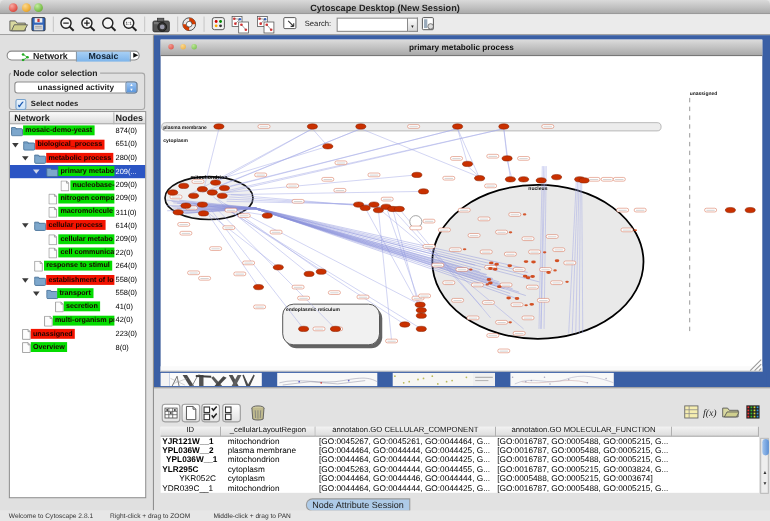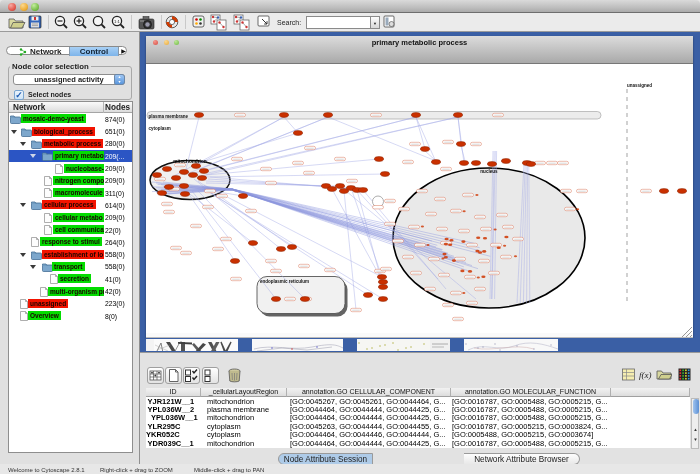--- a/index.html
+++ b/index.html
@@ -33,39 +33,40 @@
 #treehead .sep { position:absolute; left:94px; top:0; width:1px; height:11px; background:#b5b5b5; }
 .trow { left:0; height:12.3px; width:123px; }
 .trow .lbl { position:absolute; top:1px; font-size:6.5px; font-weight:bold; color:#1a0500; padding:1px 2px; white-space:nowrap; overflow:hidden; display:inline-block; }
 .trow .cnt { position:absolute; left:96px; top:2.5px; font-size:6.8px; color:#000; }
 .grn { background:#04dc00; }
 .red { background:#f31300; }
 .arr { position:absolute; top:4px; width:0; height:0; border-left:3px solid transparent; border-right:3px solid transparent; border-top:4.5px solid #3a3a3a; }
 #statusbar { left:0; top:464px; width:700px; height:10px; background:#e7e7e7; font-size:6px; color:#333; }
 #mdi { left:140px; top:32px; width:560px; height:320px; background:#3a5fa5; overflow:hidden; }
 #netwin { left:6px; top:4px; width:547px; height:302px; background:#fff; box-shadow:0 1px 2px rgba(0,0,0,.4); }
-#netwintitle { left:0; top:0; width:547px; height:28px; background:linear-gradient(#dcdcdc,#a9a9a9); border-bottom:1px solid #777; }
+#netwintitle { left:0; top:0; width:547px; height:15px; background:linear-gradient(#dcdcdc,#a9a9a9); border-bottom:1px solid #777; }
 #netwintitle .t { width:100%; text-align:center; font-size:7.5px; font-weight:bold; color:#111; top:2px; }
 #netwintitle .tl { width:5px; height:5px; border-radius:50%; top:4px; }
 #dpanel { left:140px; top:352px; width:560px; height:112px; background:#e2e2e2; border-top:1px solid #999; }
 #dphead { left:0; top:0; width:560px; height:14px; background:linear-gradient(#f0f0f0,#cacaca); border-bottom:1px solid #a2a2a2; }
 #dphead span { position:absolute; left:4px; top:2px; font-size:9px; font-weight:bold; color:#222; }
 .dbtn { top:14px; width:17px; height:17px; background:linear-gradient(#ffffff,#e3e3e3); border:1px solid #9f9f9f; border-radius:3px; }
 #dtable { left:6px; top:35px; width:544px; height:60px; background:#fff; }
 .dhcell { top:0; height:9px; background:linear-gradient(#f2f2f2,#dddddd); border-right:1px solid #b0b0b0; border-bottom:1px solid #a0a0a0; font-size:7px; color:#111; text-align:center; line-height:7.5px; white-space:nowrap; overflow:hidden;}
 .drow { font-size:7.5px; color:#000; height:8.4px; line-height:8.4px; white-space:nowrap; }
 #dscroll { left:551px; top:44.5px; width:8px; height:51px; background:#eee; border:1px solid #bbb; }
 .dtabs { top:100px; height:12px; border:1px solid #9a9a9a; background:linear-gradient(#fdfdfd,#e8e8e8); font-size:8.2px; color:#222; text-align:center; line-height:11px; }
 </style>
 </head>
 <body>
 <div class="abs" id="apptitle">
   <div class="abs tl" style="left:8px; background:radial-gradient(circle at 35% 30%,#f8a9a2,#e3594f 60%,#b33a31);"></div>
   <div class="abs tl" style="left:19.5px; background:radial-gradient(circle at 35% 30%,#fbd88f,#eeae37 60%,#c08a26);"></div>
   <div class="abs tl" style="left:31px; background:radial-gradient(circle at 35% 30%,#c4eda0,#7cc04c 60%,#5a9634);"></div>
+  <div class="abs t">Cytoscape Desktop (New Session)</div>
 </div>
 <div class="abs" id="toolbar">
   <svg class="abs" style="left:0;top:0" width="700" height="18">
       <g transform="translate(9,3)">
         <path d="M0 12 L0 3 L5 3 L6.5 5 L14 5 L14 12 Z" fill="#d8d8a0" stroke="#555" stroke-width="0.8"></path>
         <path d="M1.5 12 L4 6.5 L16 6.5 L13 12 Z" fill="#cfcf8e" stroke="#555" stroke-width="0.8"></path>
       </g>
       <g transform="translate(29,3)">
         <rect x="0" y="0" width="12" height="12" rx="1" fill="#3366bb" stroke="#222" stroke-width="0.7"></rect>
         <rect x="2.5" y="0.5" width="7" height="4" fill="#eee"></rect>
@@ -158,21 +159,21 @@
 </div>
 <div class="abs" id="cpanel">
   <div class="abs" id="cptabs">
       <svg class="abs" style="left:12px;top:0.5px" width="8" height="8" viewBox="0 0 8 8">
         <circle cx="2" cy="1.5" r="1.2" fill="#2a2"></circle>
         <circle cx="2" cy="6.5" r="1.2" fill="#2a2"></circle>
         <circle cx="6" cy="4" r="1.2" fill="#2a2"></circle>
         <path d="M2 1.5 L6 4 L2 6.5" stroke="#2a2" stroke-width="0.7" fill="none"></path>
       </svg>
       <span class="abs" style="left:23px;top:0px;font-size:8px;font-weight:bold;color:#222">Network</span>
-      <div class="abs" style="left:62px;top:0;width:49px;height:9px;background:linear-gradient(#a8d0f5,#7db4ea);border-left:1px solid #8899aa;text-align:center;font-size:8px;font-weight:bold;color:#123;line-height:9px;">Control</div>
+      <div class="abs" style="left:62px;top:0;width:49px;height:9px;background:linear-gradient(#a8d0f5,#7db4ea);border-left:1px solid #8899aa;text-align:center;font-size:8px;font-weight:bold;color:#123;line-height:9px;">Mosaic</div>
       <div class="abs" style="left:111px;top:0;width:10px;height:9px;border-left:1px solid #8899aa;font-size:6px;text-align:center;line-height:9px;color:#111">▶</div>
     </div>
   <div class="abs" id="grouplabel">Node color selection</div>
   <div class="abs" id="groupbox"></div>
   <div class="abs" id="combo">unassigned activity</div>
   <div class="abs" id="combobtn">▲<br>▼</div>
   <div class="abs" id="checkbox">✓</div>
   <div class="abs" id="checklbl">Select nodes</div>
   <div class="abs" id="treebox">
     <div class="abs" id="treehead">
@@ -746,35 +747,34 @@
 <div class="abs drow" style="left:144px;top:17.9px">[GO:0044464, GO:0044444, GO:0044425, G...</div>
 <div class="abs drow" style="left:306px;top:17.9px">[GO:0016787, GO:0005488, GO:0005215, G...</div>
 <div class="abs drow" style="left:5px;top:26.3px;font-weight:bold">YPL036W__1</div>
 <div class="abs drow" style="left:61px;top:26.3px">mitochondrion</div>
 <div class="abs drow" style="left:144px;top:26.3px">[GO:0044464, GO:0044444, GO:0044425, G...</div>
 <div class="abs drow" style="left:306px;top:26.3px">[GO:0016787, GO:0005488, GO:0005215, G...</div>
 <div class="abs drow" style="left:1.5px;top:34.7px;font-weight:bold">YLR295C</div>
 <div class="abs drow" style="left:61px;top:34.7px">cytoplasm</div>
 <div class="abs drow" style="left:144px;top:34.7px">[GO:0045263, GO:0044444, GO:0044455, G...</div>
 <div class="abs drow" style="left:306px;top:34.7px">[GO:0016787, GO:0005215, GO:0003824, G...</div>
-<div class="abs drow" style="left:0;top:43.1px;font-weight:bold">YKR052C</div>
+<div class="abs drow" style="left:17px;top:43.1px;font-weight:normal">YKR052C</div>
 <div class="abs drow" style="left:61px;top:43.1px">cytoplasm</div>
 <div class="abs drow" style="left:144px;top:43.1px">[GO:0044464, GO:0044446, GO:0044444, G...</div>
 <div class="abs drow" style="left:306px;top:43.1px">[GO:0005488, GO:0005215, GO:0003674]</div>
-<div class="abs drow" style="left:1.5px;top:51.5px;font-weight:bold">YDR039C__1</div>
+<div class="abs drow" style="left:1.5px;top:51.5px;font-weight:normal">YDR039C__1</div>
 <div class="abs drow" style="left:61px;top:51.5px">mitochondrion</div>
 <div class="abs drow" style="left:144px;top:51.5px">[GO:0044464, GO:0044444, GO:0044425, G...</div>
 <div class="abs drow" style="left:306px;top:51.5px">[GO:0016787, GO:0005488, GO:0005215, G...</div>
   </div>
   <div class="abs" id="dscroll">
     <div class="abs" style="left:0.5px;top:0px;width:6px;height:15px;background:linear-gradient(90deg,#9fc3ee,#5b8fd4);border-radius:3px"></div>
     <div class="abs" style="left:0;top:28px;width:7px;height:10px;font-size:4.5px;text-align:center;color:#333">▲</div>
     <div class="abs" style="left:0;top:38px;width:7px;height:10px;font-size:4.5px;text-align:center;color:#333">▼</div>
   </div>
 <div class="abs dtabs" style="left:138px;width:95px;background:#aecbe8;border-radius:6px 0 0 6px;">Node Attribute Session</div>
 <div class="abs dtabs" style="left:233px;width:91px;border-left:none;margin-top:42px;">Edge Attribute Browser</div>
-<div class="abs dtabs" style="left:324px;width:116px;border-radius:0 6px 6px 0;border-left:none;">Network Attribute Browser</div>
 </div>
 <div class="abs" id="statusbar">
   <span class="abs" style="left:8px;top:3px">Welcome to Cytoscape 2.8.1</span>
   <span class="abs" style="left:100px;top:3px">Right-click + drag to ZOOM</span>
   <span class="abs" style="left:194px;top:3px">Middle-click + drag to PAN</span>
 </div>
 
 </body></html>

